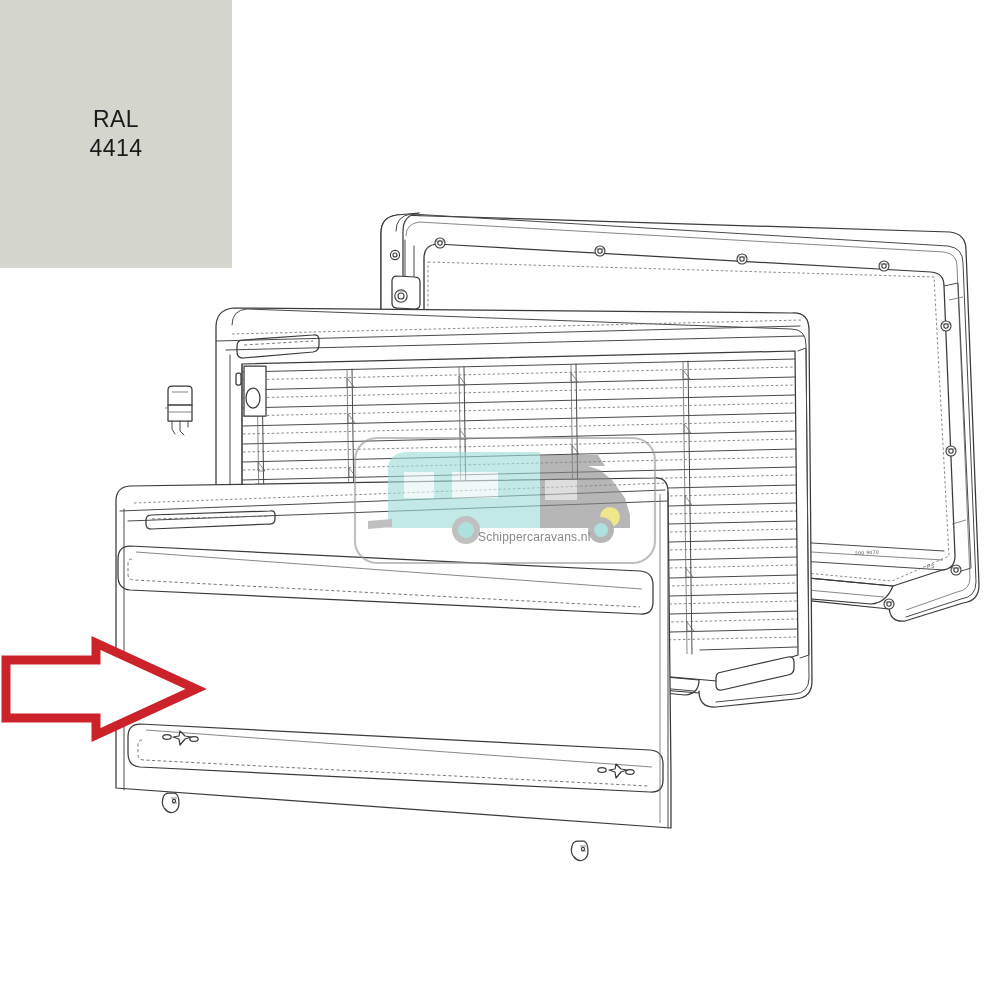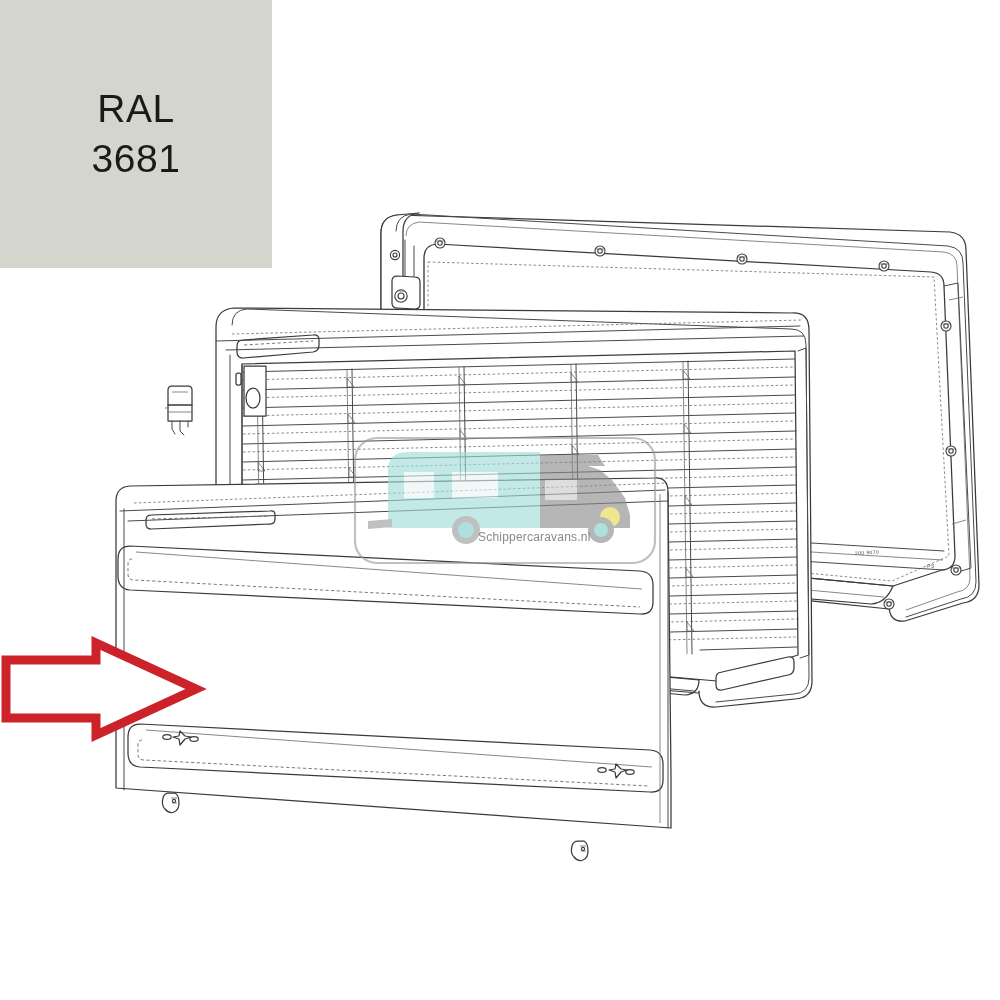--- a/index.html
+++ b/index.html
@@ -1,22 +1,22 @@
 <!DOCTYPE html>
 <html><head>
 <meta charset="utf-8">
 <style>
   html,body{margin:0;padding:0;background:#ffffff;}
   body{width:1000px;height:1000px;overflow:hidden;font-family:"Liberation Sans",sans-serif;}
   #stage{position:relative;width:1000px;height:1000px;background:#ffffff;}
   #art{position:absolute;inset:0;}
   .swatch{
-    position:absolute;left:0;top:0;width:272px;height:268px;
+    position:absolute;left:0;top:0;width:232px;height:268px;
     display:flex;flex-direction:column;align-items:center;justify-content:center;
-    font-size:39px;line-height:1.28;color:#1a1a1a;letter-spacing:.5px;
+    font-size:23px;line-height:1.28;color:#1a1a1a;letter-spacing:.5px;
   }
   .swatch span{display:block;text-align:center;}
   .wm-text{
     position:absolute;left:478px;top:530px;
     font-size:12px;color:#7d7d85;opacity:.92;letter-spacing:.2px;
     font-family:"Liberation Sans",sans-serif;white-space:nowrap;
   }
   .micro{
     position:absolute;font-size:5px;color:#2a2a2a;letter-spacing:.4px;
     font-family:"Liberation Sans",sans-serif;white-space:nowrap;
@@ -408,21 +408,21 @@
         <path fill="#9a9a9a" d="M368 521 L392 519 L392 527 L368 529 Z"></path>
       </g>
     </g>
 
     <path d="M6 660 L96 660 L96 643 L196 689 L96 735 L96 718 L6 718 Z" fill="#ffffff" stroke="#cc2229" stroke-width="9" stroke-linejoin="miter"></path>
 
   </svg>
 
   <div class="swatch" style="background:#d4d5cd;">
     <span>RAL</span>
-    <span>3681</span>
+    <span>4414</span>
   </div>
 
   <div class="micro" style="left:855px;top:550px;">200 9070</div>
   <div class="micro" style="left:925px;top:563px;">-PS</div>
 
   <div class="wm-text">Schippercaravans.nl</div>
 
 </div>
 
 </body></html>

